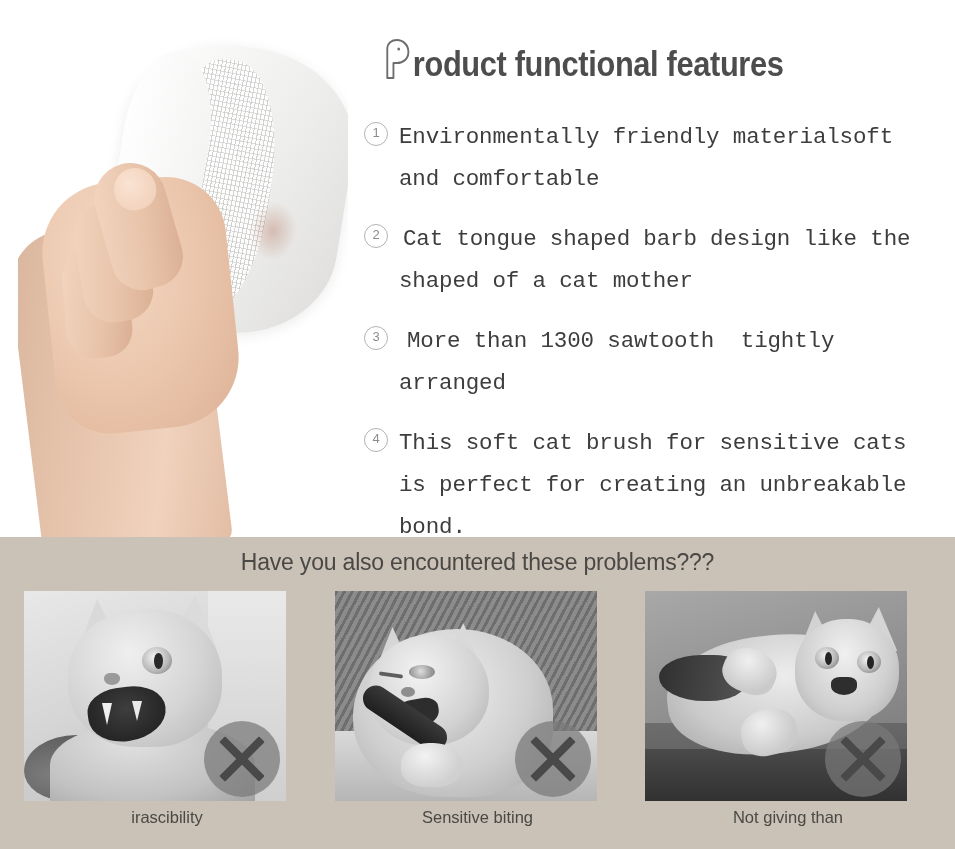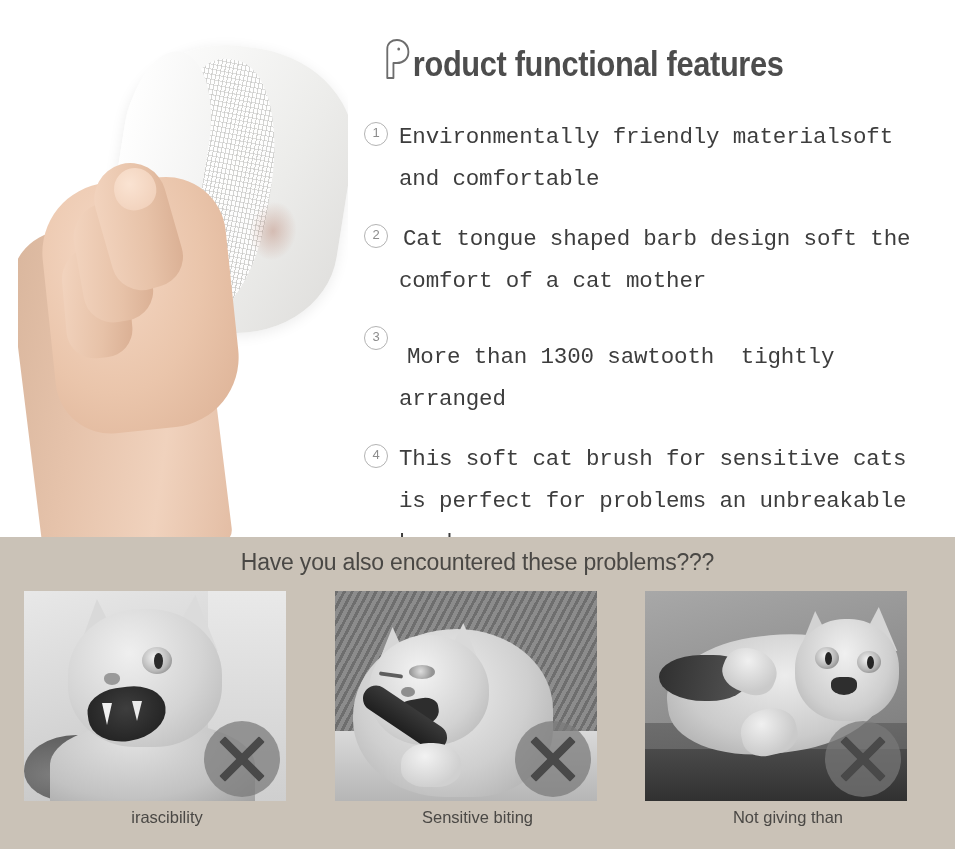--- a/index.html
+++ b/index.html
@@ -193,21 +193,21 @@
   .feature-text {
     flex: 1 1 auto;
     font-size: 22.5px;
     line-height: 42px;
     color: #3d3d3d;
     font-family: Liberation Mono, monospace;
     letter-spacing: -0.15px;
     white-space: pre-wrap;
   }
   .feature-item.indent-a .feature-text { text-indent: 4px; }
-  .feature-item.indent-b .feature-text { text-indent: 8px; margin-top: 16px; }
+  .feature-item.indent-b .feature-text { text-indent: 8px; }
 
   
   .problems-section {
     position: absolute;
     left: 0;
     top: 537px;
     width: 955px;
     height: 312px;
     background: #cac2b7;
   }
@@ -355,31 +355,31 @@
 
     <div class="feature-list">
 
       <div class="feature-item">
         <span class="feature-num">1</span>
         <span class="feature-text">Environmentally friendly materialsoft and comfortable</span>
       </div>
 
       <div class="feature-item indent-a">
         <span class="feature-num">2</span>
-        <span class="feature-text">Cat tongue shaped barb design soft the comfort of a cat mother</span>
+        <span class="feature-text">Cat tongue shaped barb design like the shaped of a cat mother</span>
       </div>
 
       <div class="feature-item indent-b">
         <span class="feature-num">3</span>
         <span class="feature-text">More than 1300 sawtooth  tightly arranged</span>
       </div>
 
       <div class="feature-item">
         <span class="feature-num">4</span>
-        <span class="feature-text">This soft cat brush for sensitive cats is perfect for problems an unbreakable bond.</span>
+        <span class="feature-text">This soft cat brush for sensitive cats is perfect for creating an unbreakable bond.</span>
       </div>
 
     </div>
   </div>
 
   <div class="problems-section">
 
     <div class="problems-heading">Have you also encountered these problems???</div>
 
     <div class="problem-cards">

